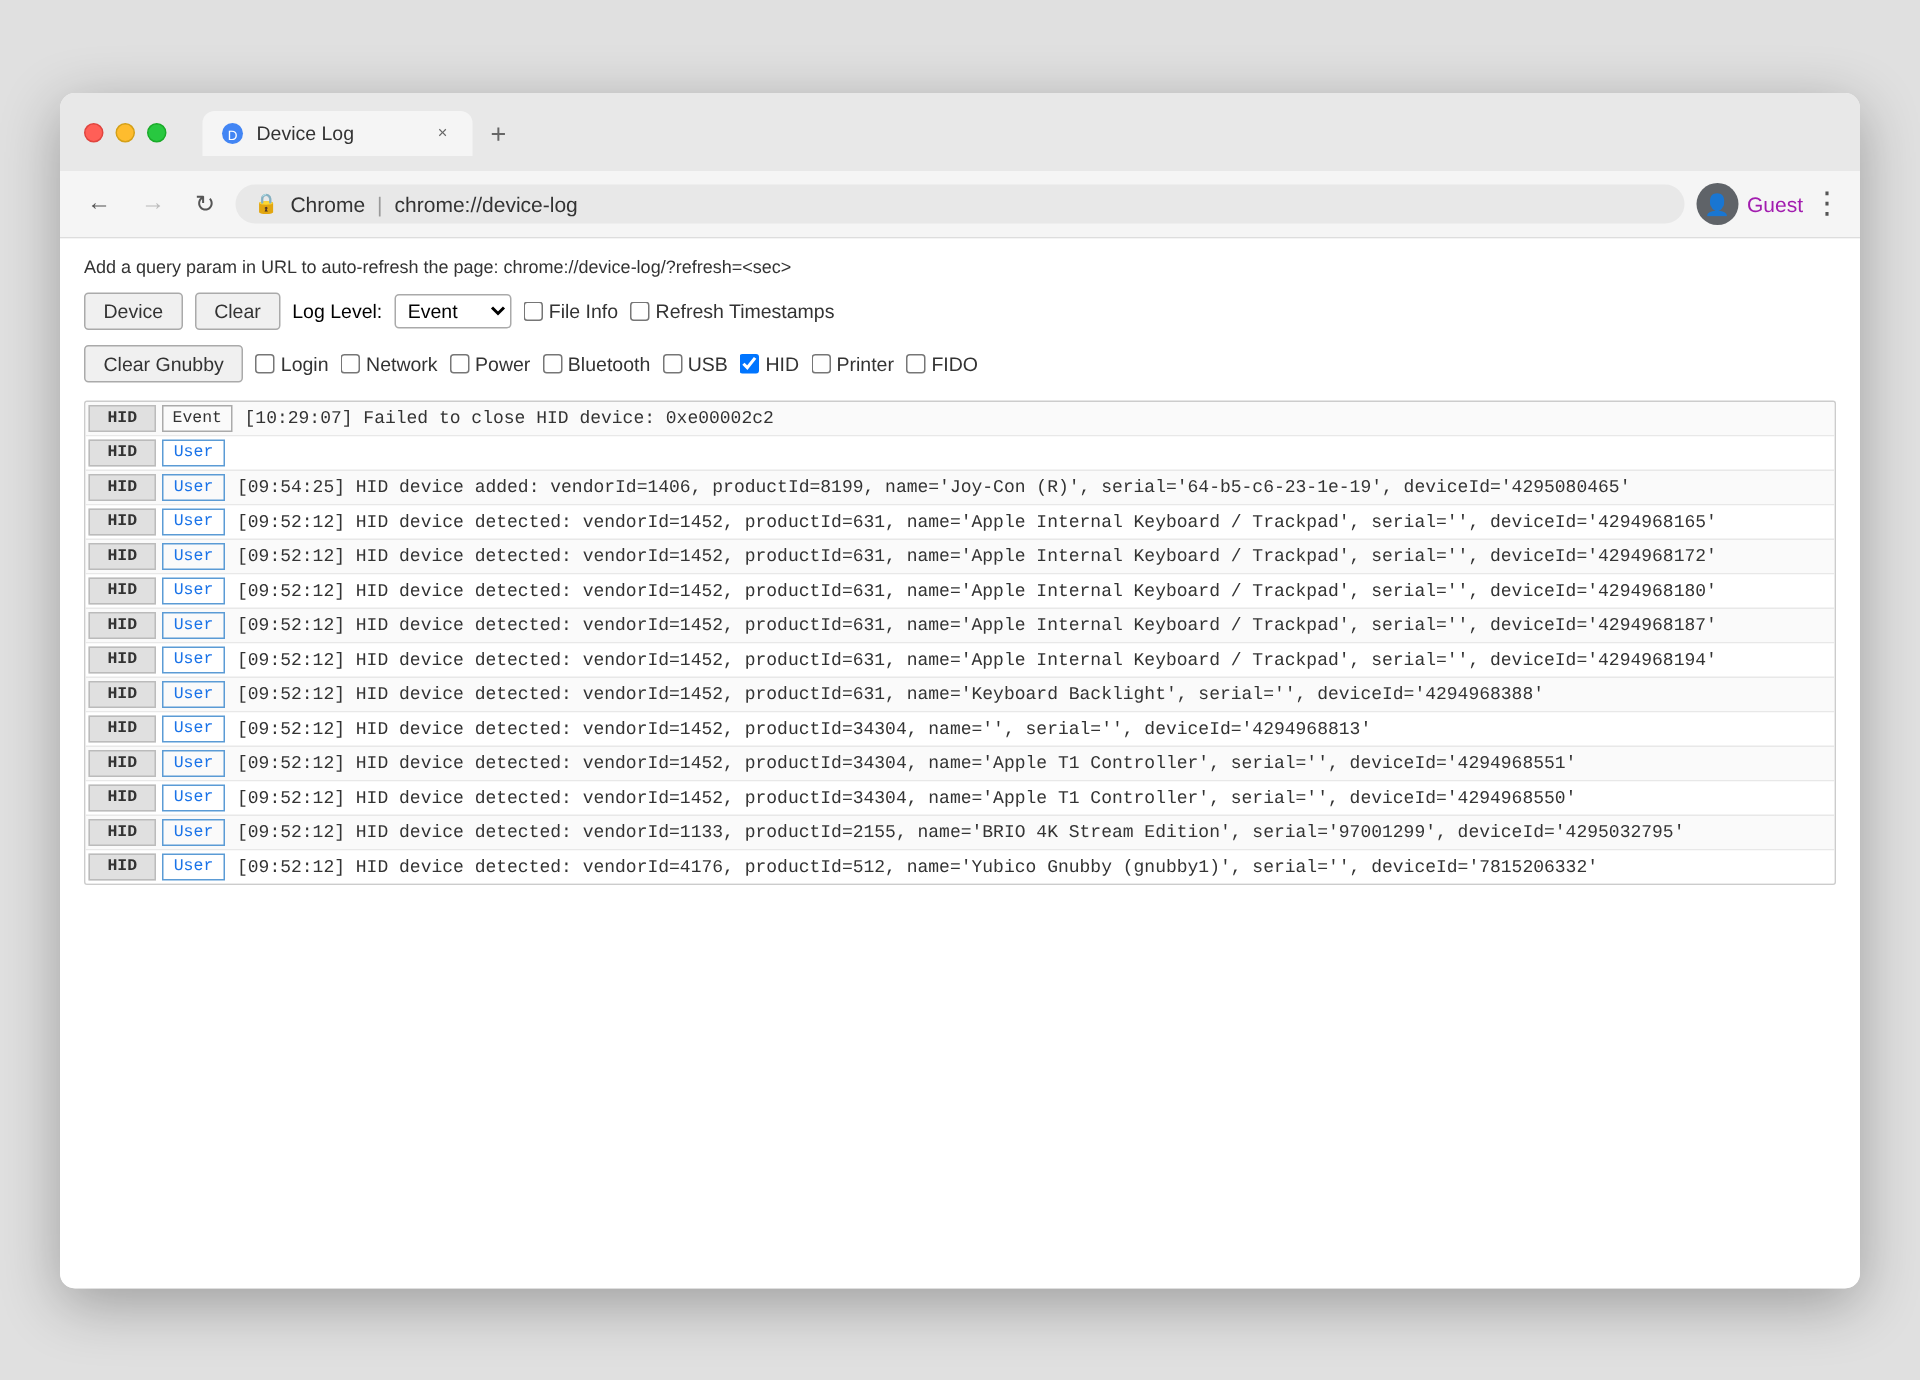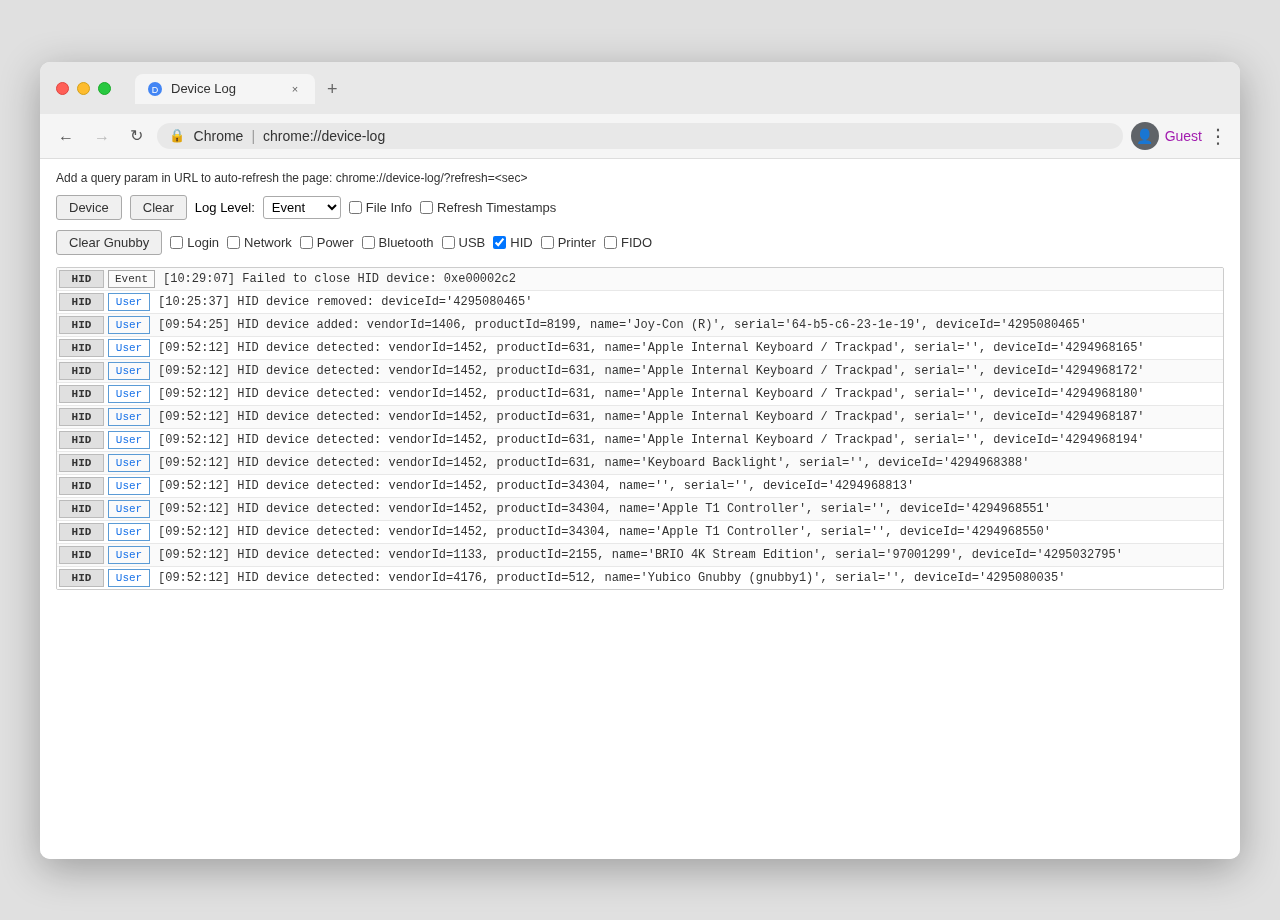--- a/index.html
+++ b/index.html
@@ -350,21 +350,20 @@
 
     <div class="log-container" id="log-container">
     <div class="log-row">
           <div class="log-type">HID</div>
           <div class="log-level-badge event-badge">Event</div>
           <div class="log-message">[10:29:07] Failed to close HID device: 0xe00002c2</div>
         </div>
         <div class="log-row">
           <div class="log-type">HID</div>
           <div class="log-level-badge">User</div>
-          <div class="log-message">[10:25:37] HID device removed: deviceId='4295080465'</div>
         </div>
         <div class="log-row">
           <div class="log-type">HID</div>
           <div class="log-level-badge">User</div>
           <div class="log-message">[09:54:25] HID device added: vendorId=1406, productId=8199, name='Joy-Con (R)', serial='64-b5-c6-23-1e-19', deviceId='4295080465'</div>
         </div>
         <div class="log-row">
           <div class="log-type">HID</div>
           <div class="log-level-badge">User</div>
           <div class="log-message">[09:52:12] HID device detected: vendorId=1452, productId=631, name='Apple Internal Keyboard / Trackpad', serial='', deviceId='4294968165'</div>
@@ -410,17 +409,17 @@
           <div class="log-message">[09:52:12] HID device detected: vendorId=1452, productId=34304, name='Apple T1 Controller', serial='', deviceId='4294968550'</div>
         </div>
         <div class="log-row">
           <div class="log-type">HID</div>
           <div class="log-level-badge">User</div>
           <div class="log-message">[09:52:12] HID device detected: vendorId=1133, productId=2155, name='BRIO 4K Stream Edition', serial='97001299', deviceId='4295032795'</div>
         </div>
         <div class="log-row">
           <div class="log-type">HID</div>
           <div class="log-level-badge">User</div>
-          <div class="log-message">[09:52:12] HID device detected: vendorId=4176, productId=512, name='Yubico Gnubby (gnubby1)', serial='', deviceId='4295080035'</div>
+          <div class="log-message">[09:52:12] HID device detected: vendorId=4176, productId=512, name='Yubico Gnubby (gnubby1)', serial='', deviceId='7815206332'</div>
         </div>
       </div>
   </div>
 </div>
 
 </body></html>

